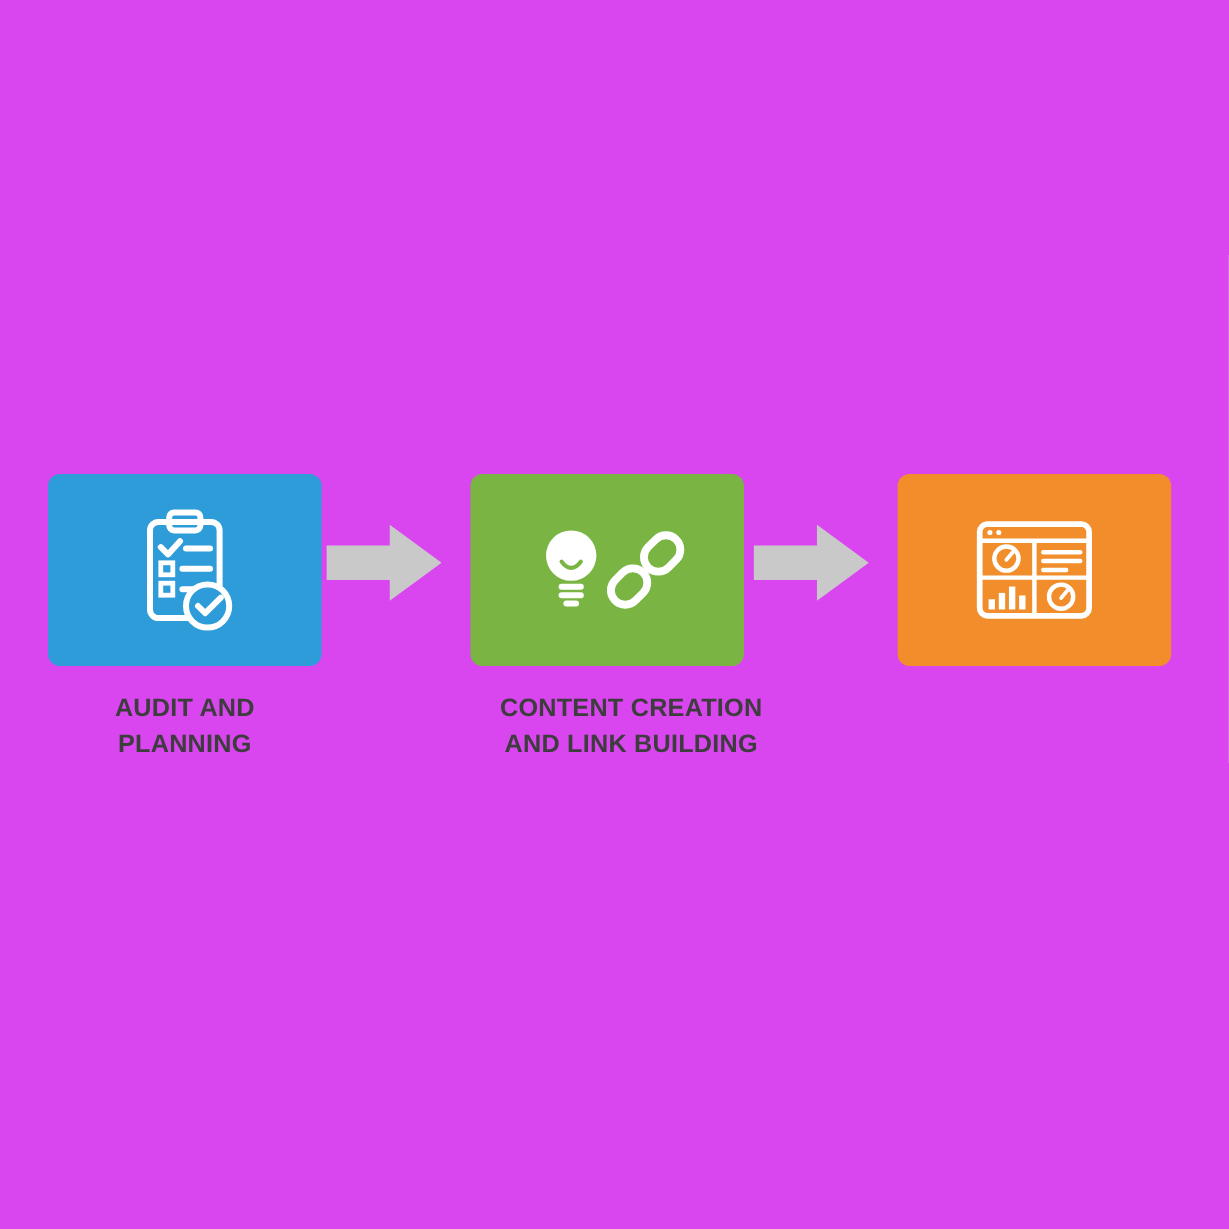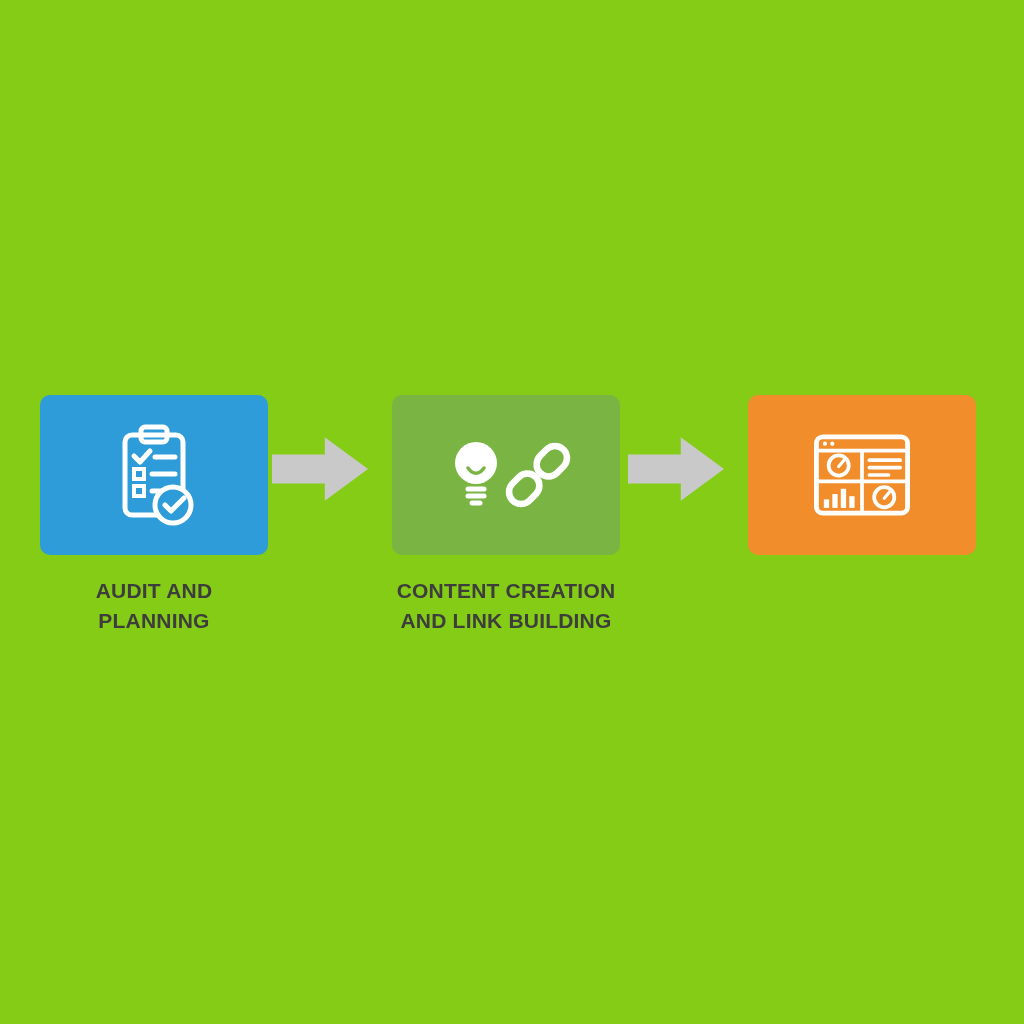--- a/index.html
+++ b/index.html
@@ -3,21 +3,21 @@
 <meta charset="utf-8">
 <style>
   * { margin:0; padding:0; box-sizing:border-box; }
   html, body { width:1024px; height:1024px; }
   body {
     background:#ffffff;
     font-family:"Liberation Sans", sans-serif;
     position:relative;
     overflow:hidden;
   }
-  .canvas { position:absolute; inset:0; background:#84cc16; }
+  .canvas { position:absolute; inset:0; background:#d946ef; }
 
   .step-box {
     position:absolute;
     top:395px;
     width:228px;
     height:160px;
     border-radius:10px;
     display:flex;
     align-items:center;
     justify-content:center;
@@ -41,21 +41,21 @@
     width:320px;
     text-align:center;
     font-weight:bold;
     font-size:21px;
     line-height:1.45;
     color:#3d3d3d;
     letter-spacing:0.2px;
     white-space:pre-line;
   }
   .step-label.l0 { left:-6px; }   
-  .step-label.l1 { left:346px; }  
+  .step-label.l1 { left:366px; }  
   .step-label.l2 { left:702px; }  
 
   svg { display:block; }
 </style>
 </head>
 <body>
 
 <div class="canvas">
 
   <div class="step-box s0" style="background-color: rgb(45, 156, 216); color: rgb(45, 156, 216);">

